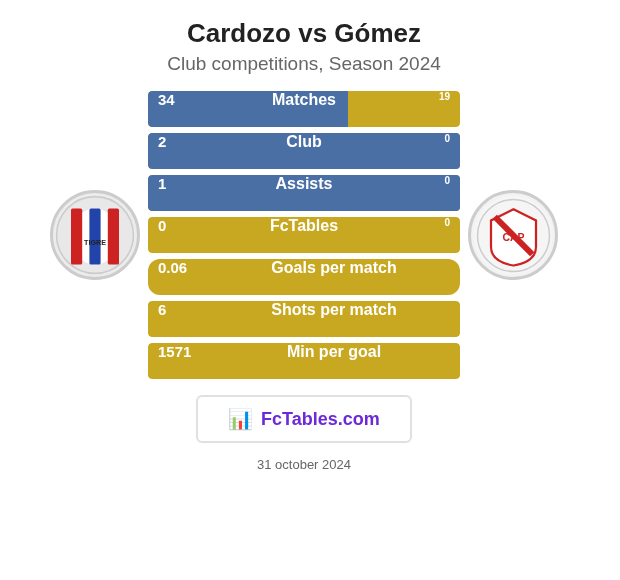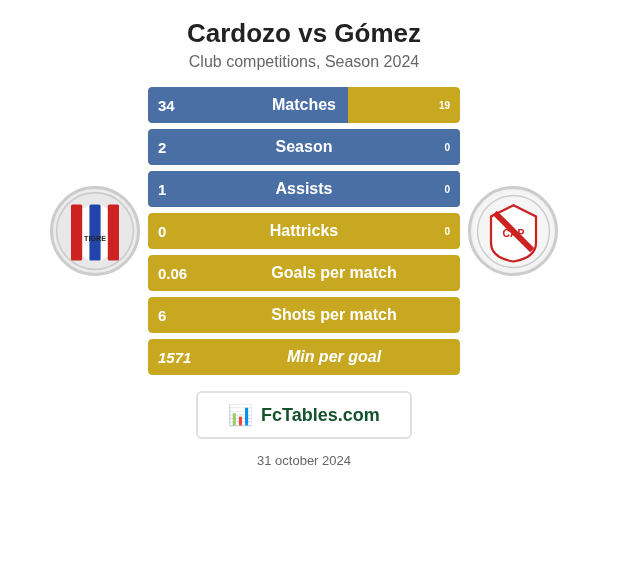--- a/index.html
+++ b/index.html
@@ -25,21 +25,21 @@
 
     .title {
       font-size: 26px;
       font-weight: bold;
       color: #222;
       text-align: center;
       margin-bottom: 4px;
     }
 
     .subtitle {
-      font-size: 16px;
+      font-size: 19px;
       color: #666;
       text-align: center;
       margin-bottom: 16px;
     }
 
     .comparison-section {
       width: 100%;
       display: flex;
       flex-direction: row;
       align-items: center;
@@ -101,21 +101,20 @@
       height: 36px;
       border-radius: 4px;
       overflow: hidden;
     }
 
     .stat-bar-bg {
       background: #c8a820;
       flex: 1;
       display: flex;
       flex-direction: row;
-      align-items: center;
       height: 100%;
       border-radius: 4px;
       position: relative;
     }
 
     .stat-left-val {
       color: #fff;
       font-weight: bold;
       font-size: 15px;
       padding-left: 10px;
@@ -177,21 +176,21 @@
     }
 
     .fctables-icon {
       font-size: 20px;
       color: #2a5aa0;
     }
 
     .fctables-text {
       font-size: 18px;
       font-weight: bold;
-      color: #14532d;
+      color: #6d28d9;
     }
 
     .date-footer {
       margin-top: 14px;
       font-size: 13px;
       color: #666;
       text-align: right;
     }
   </style>
 </head>
@@ -228,59 +227,59 @@
           <span class="stat-left-val">34</span>
           <span class="stat-label-center">Matches</span>
           <span class="stat-right-val">19</span>
         </div>
       </div>
 
       <div class="stat-row">
         <div class="stat-bar-bg">
           <div class="stat-bar-fill" style="width: 100%;"></div>
           <span class="stat-left-val">2</span>
-          <span class="stat-label-center">Season</span>
+          <span class="stat-label-center">Club</span>
           <span class="stat-right-val">0</span>
         </div>
       </div>
 
       <div class="stat-row">
         <div class="stat-bar-bg">
           <div class="stat-bar-fill" style="width: 100%;"></div>
           <span class="stat-left-val">1</span>
           <span class="stat-label-center">Assists</span>
           <span class="stat-right-val">0</span>
         </div>
       </div>
 
       <div class="stat-row">
         <div class="stat-bar-bg">
           <div class="stat-bar-fill" style="width: 0%;"></div>
           <span class="stat-left-val">0</span>
-          <span class="stat-label-center">Hattricks</span>
+          <span class="stat-label-center">FcTables</span>
           <span class="stat-right-val">0</span>
         </div>
       </div>
 
       <div class="stat-row stat-row-single">
-        <div class="stat-bar-bg" style="border-radius:4px;">
+        <div class="stat-bar-bg" style="border-radius:12px;">
           <span class="stat-left-val" style="min-width:60px;">0.06</span>
           <span class="stat-label-center">Goals per match</span>
         </div>
       </div>
 
       <div class="stat-row stat-row-single">
         <div class="stat-bar-bg" style="border-radius:4px;">
           <span class="stat-left-val" style="min-width:60px;">6</span>
           <span class="stat-label-center">Shots per match</span>
         </div>
       </div>
 
       <div class="stat-row stat-row-single">
-        <div class="stat-bar-bg" style="border-radius:4px;font-style:italic;">
+        <div class="stat-bar-bg" style="border-radius:4px;">
           <span class="stat-left-val" style="min-width:60px;">1571</span>
           <span class="stat-label-center">Min per goal</span>
         </div>
       </div>
     </div>
 
     <div class="logo-right">
       <div class="logo-circle logo-cap">
         <svg class="cap-svg" viewBox="0 0 100 100" xmlns="http://www.w3.org/2000/svg">
           <circle cx="50" cy="50" r="48" fill="#f5f5f5" stroke="#ccc" stroke-width="2"></circle>

